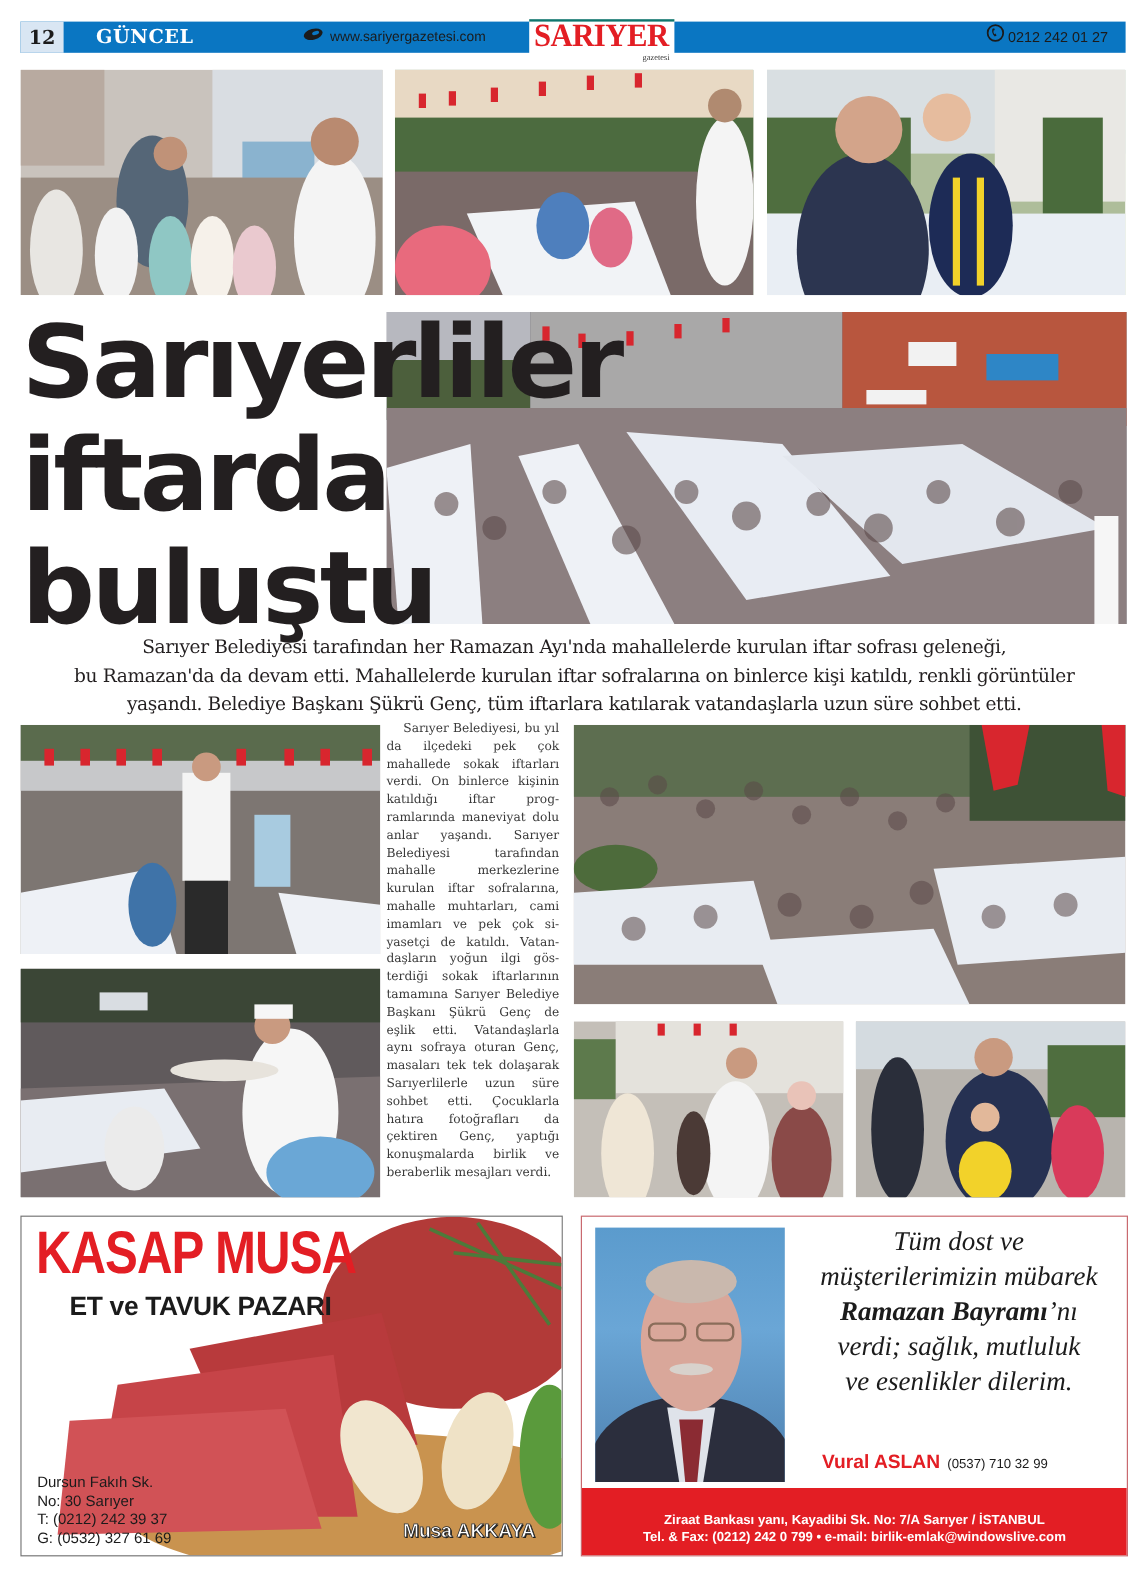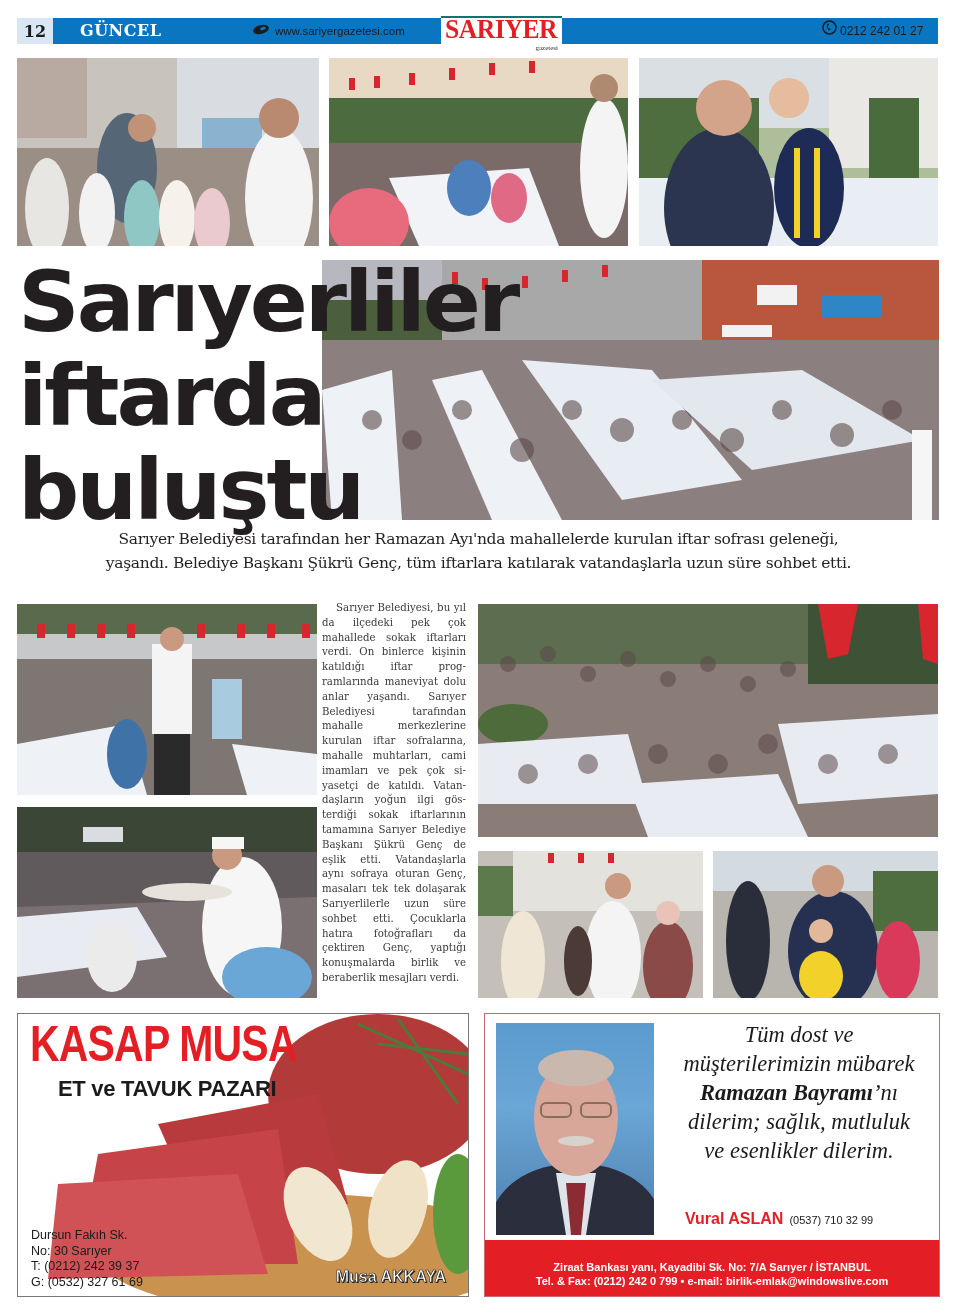--- a/index.html
+++ b/index.html
@@ -177,20 +177,21 @@
         <rect x="200" y="16" width="6" height="12"></rect>
         <rect x="240" y="10" width="6" height="12"></rect>
         <rect x="280" y="5" width="6" height="12"></rect>
       </g>
     <rect x="590" y="170" width="20" height="90" fill="#f6f6f6"></rect>
   </svg>
 </div>
 
 <div class="abs lead">
   <div>Sarıyer Belediyesi tarafından her Ramazan Ayı'nda mahallelerde kurulan iftar sofrası geleneği,</div>
+  <div>bu Ramazan'da da devam etti. Mahallelerde kurulan iftar sofralarına on binlerce kişi katıldı, renkli görüntüler</div>
   <div>yaşandı. Belediye Başkanı Şükrü Genç, tüm iftarlara katılarak vatandaşlarla uzun süre sohbet etti.</div>
 </div>
 
 <div class="abs photo" style="left:17px;top:604px;width:300px;height:191px;">
   <svg class="ph" viewBox="0 0 300 191" preserveAspectRatio="none">
     <rect width="300" height="191" fill="#7d7672"></rect>
     <rect x="0" y="0" width="300" height="55" fill="#c7c8ca"></rect>
     <rect x="0" y="0" width="300" height="30" fill="#5a6b4d"></rect>
     <g fill="#d8262e">
         <rect x="20" y="20" width="8" height="14"></rect>
@@ -329,21 +330,21 @@
       <ellipse cx="80" cy="45" rx="38" ry="18" fill="#c9b8ad"></ellipse>
       <rect x="45" y="80" width="30" height="14" rx="5" fill="none" stroke="#8a6d5a" stroke-width="2"></rect>
       <rect x="85" y="80" width="30" height="14" rx="5" fill="none" stroke="#8a6d5a" stroke-width="2"></rect>
       <ellipse cx="80" cy="118" rx="18" ry="5" fill="#d8d2cc"></ellipse>
     </svg>
   </div>
   <div class="ad2-msg">
     <div>Tüm dost ve</div>
     <div>müşterilerimizin mübarek</div>
     <div><b>Ramazan Bayramı</b><span>’nı</span></div>
-    <div>dilerim; sağlık, mutluluk</div>
+    <div>verdi; sağlık, mutluluk</div>
     <div>ve esenlikler dilerim.</div>
   </div>
   <div class="ad2-sign">
     <span class="ad2-signname">Vural ASLAN</span>
     <span class="ad2-signphone">(0537) 710 32 99</span>
   </div>
   <div class="ad2-band">
     <div class="ad2-l1">Ziraat Bankası yanı, Kayadibi Sk. No: 7/A Sarıyer / İSTANBUL</div>
     <div class="ad2-l2">Tel. &amp; Fax: (0212) 242 0 799 • e-mail: birlik-emlak@windowslive.com</div>
     <div class="ad2-l3"><span class="light">www.</span><span>birlikemlak</span><span class="light">.org</span></div>

